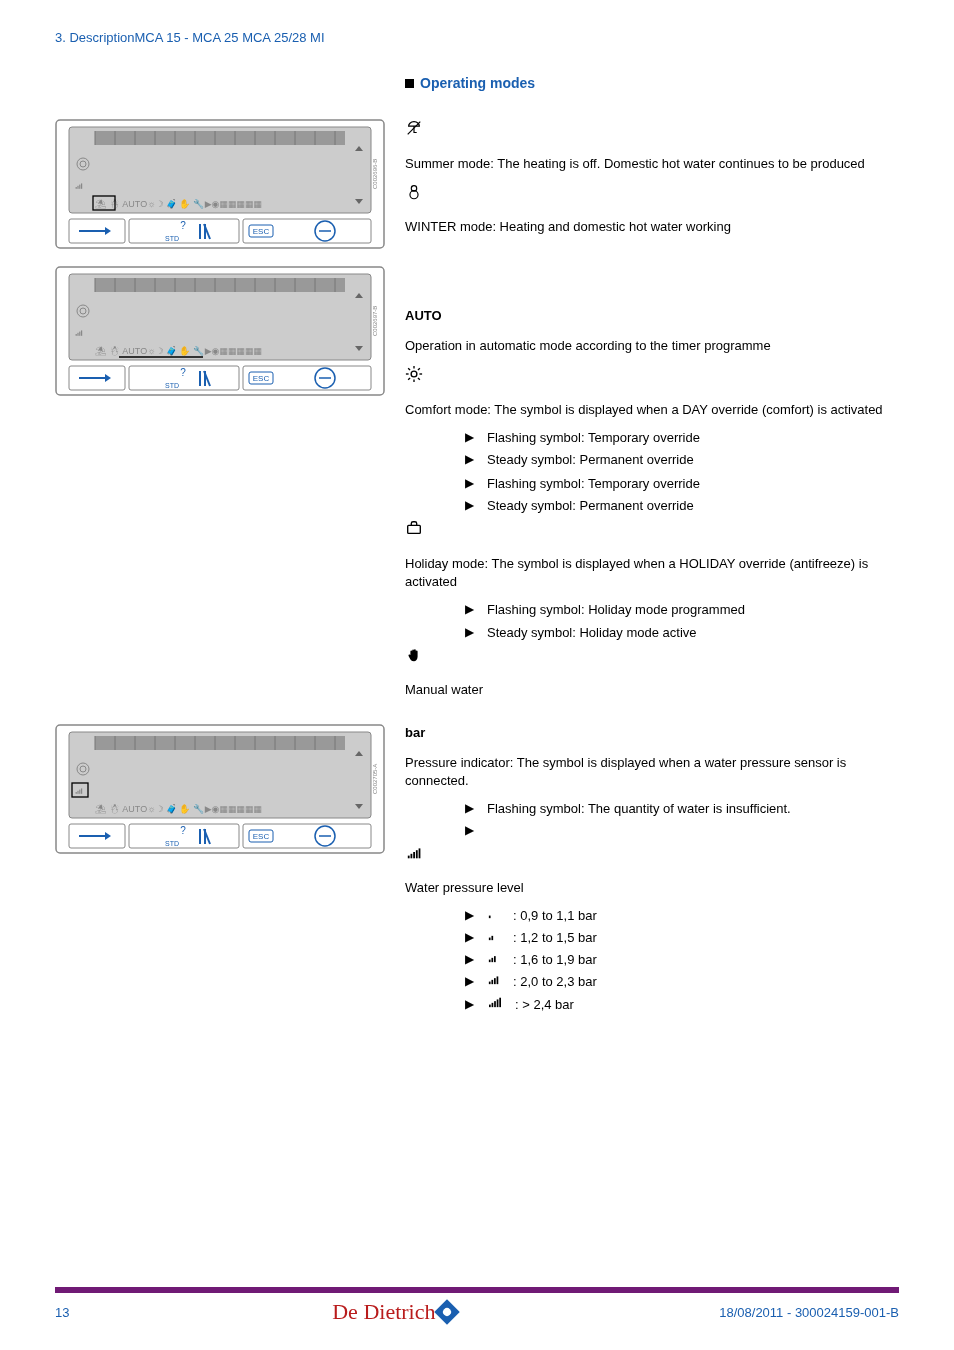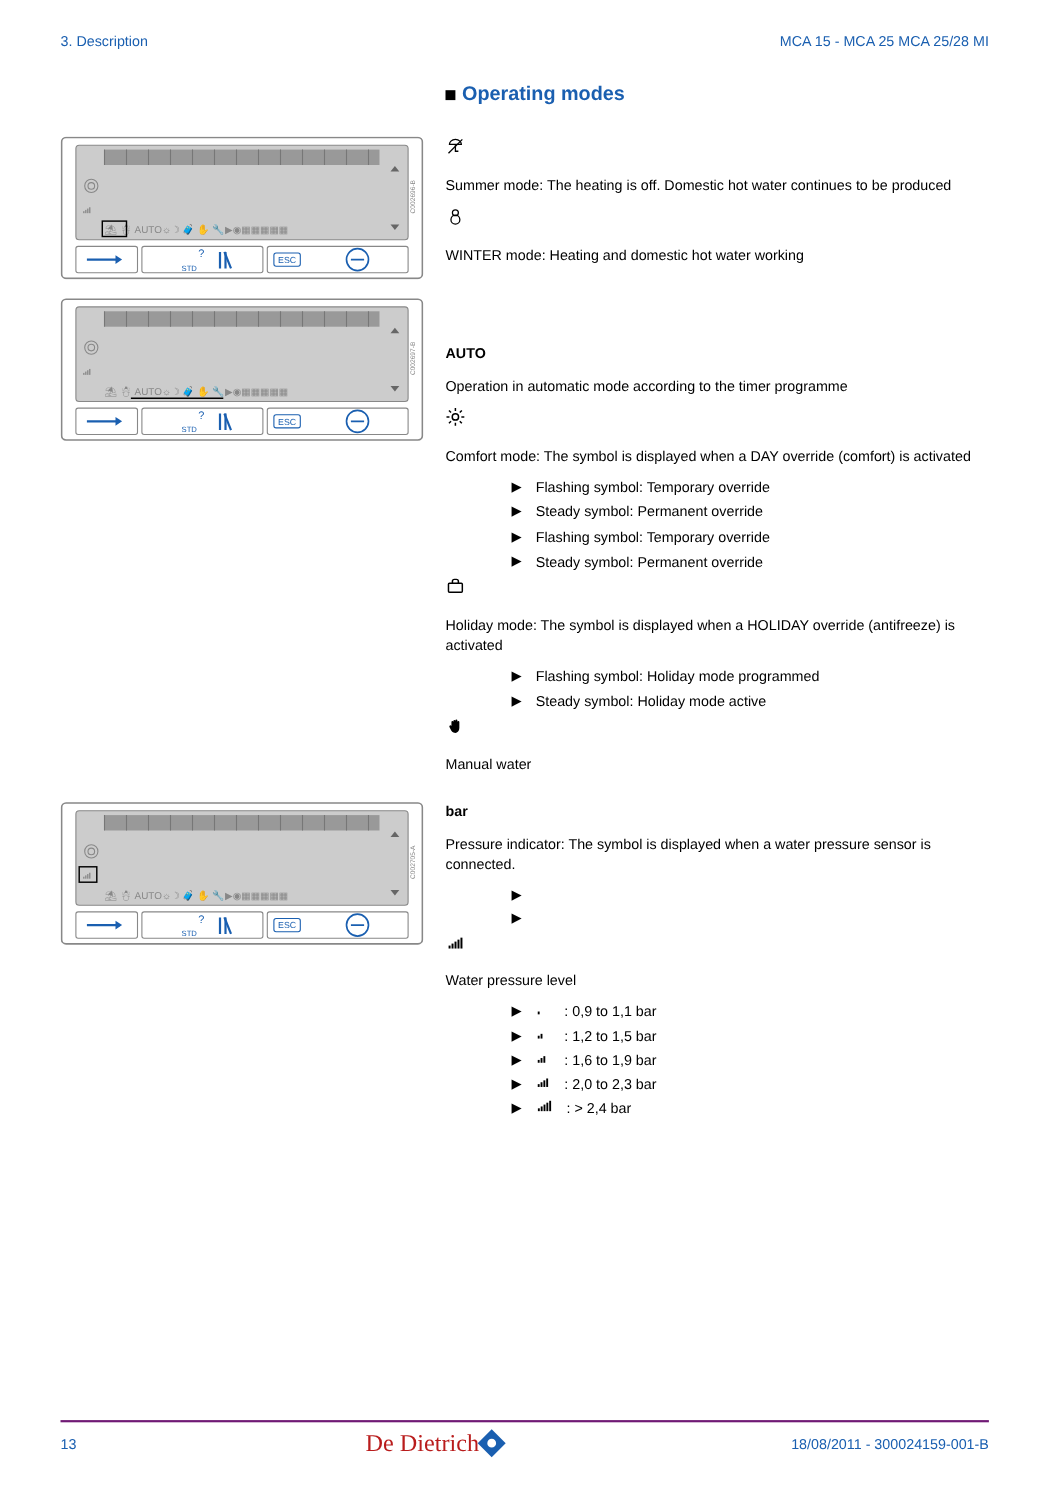--- a/index.html
+++ b/index.html
@@ -8,21 +8,21 @@
     font-size: 13px;
     color: #000;
     width: 954px;
     height: 1350px;
     box-sizing: border-box;
     padding: 30px 55px 25px 55px;
     position: relative;
   }
   .top-row {
     display: flex;
-    justify-content: space-between;
+    justify-content: flex-start;
     color: #1a5fb0;
     font-size: 13px;
     margin-bottom: 30px;
   }
   .content-area {
     display: flex;
     flex-direction: column;
     gap: 14px;
   }
   .row {
@@ -32,21 +32,21 @@
   }
   .col-left {
     width: 330px;
     flex-shrink: 0;
   }
   .col-right {
     flex: 1;
   }
   .section-heading {
     color: #1a5fb0;
-    font-size: 18px;
+    font-size: 14px;
     font-weight: bold;
     margin: 0 0 14px 0;
   }
   .black-square {
     display: inline-block;
     width: 9px;
     height: 9px;
     background: #000;
     margin-right: 6px;
     position: relative;
@@ -86,21 +86,21 @@
   }
   .bar-sym { font-size: 12px; letter-spacing: 1px; }
   .panel-svg { width: 330px; height: auto; margin-bottom: 14px; }
   .footer {
     position: absolute;
     left: 55px;
     right: 55px;
     bottom: 25px;
   }
   .footer-line {
-    border-top: 2px solid #701a75;
+    border-top: 6px solid #701a75;
     padding-top: 6px;
     display: flex;
     justify-content: space-between;
     align-items: center;
     color: #1a5fb0;
     font-size: 13px;
   }
   .logo-txt {
     font-family: Georgia, 'Times New Roman', serif;
     font-weight: normal;
@@ -369,20 +369,21 @@
       </svg>
     </div>
     <div class="col-right">
       <div class="def-row">
         <span class="def-term auto-bold">bar</span>
         <span class="def-desc">Pressure indicator: The symbol is displayed when a water pressure sensor is connected.</span>
       </div>
       <ul class="sub-list">
         <li>
             <span class="chev">▶</span>
+            <span>Flashing symbol: The quantity of water is insufficient.</span>
           </li>
         <li>
             <span class="chev">▶</span>
           </li>
       </ul>
       <div class="def-row">
         <span class="def-term"><svg width="20" height="18">
               <use href="#sym-bars5"></use>
             </svg></span>
         <span class="def-desc">Water pressure level</span>

